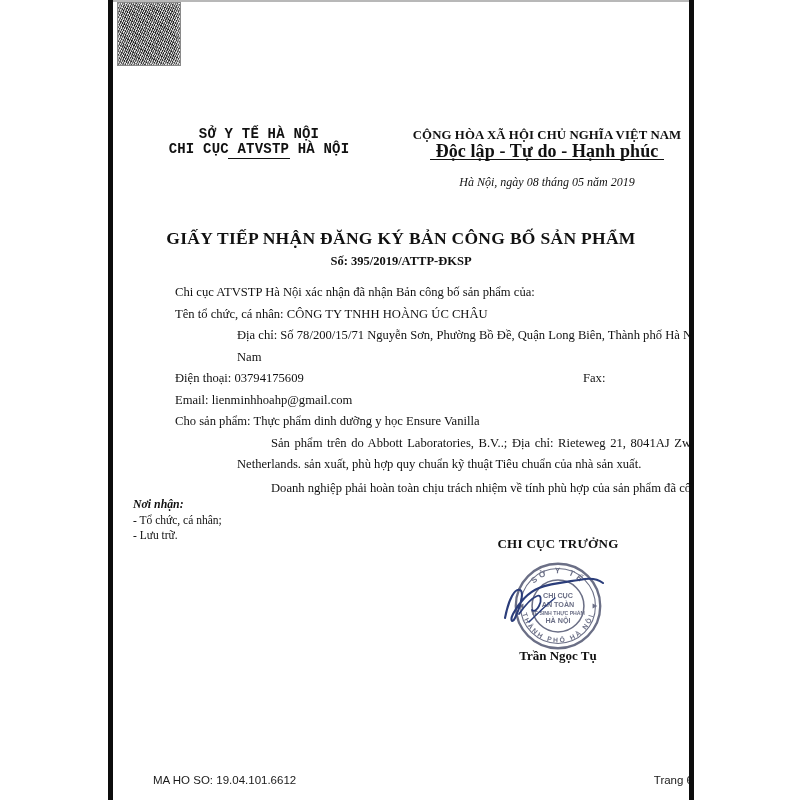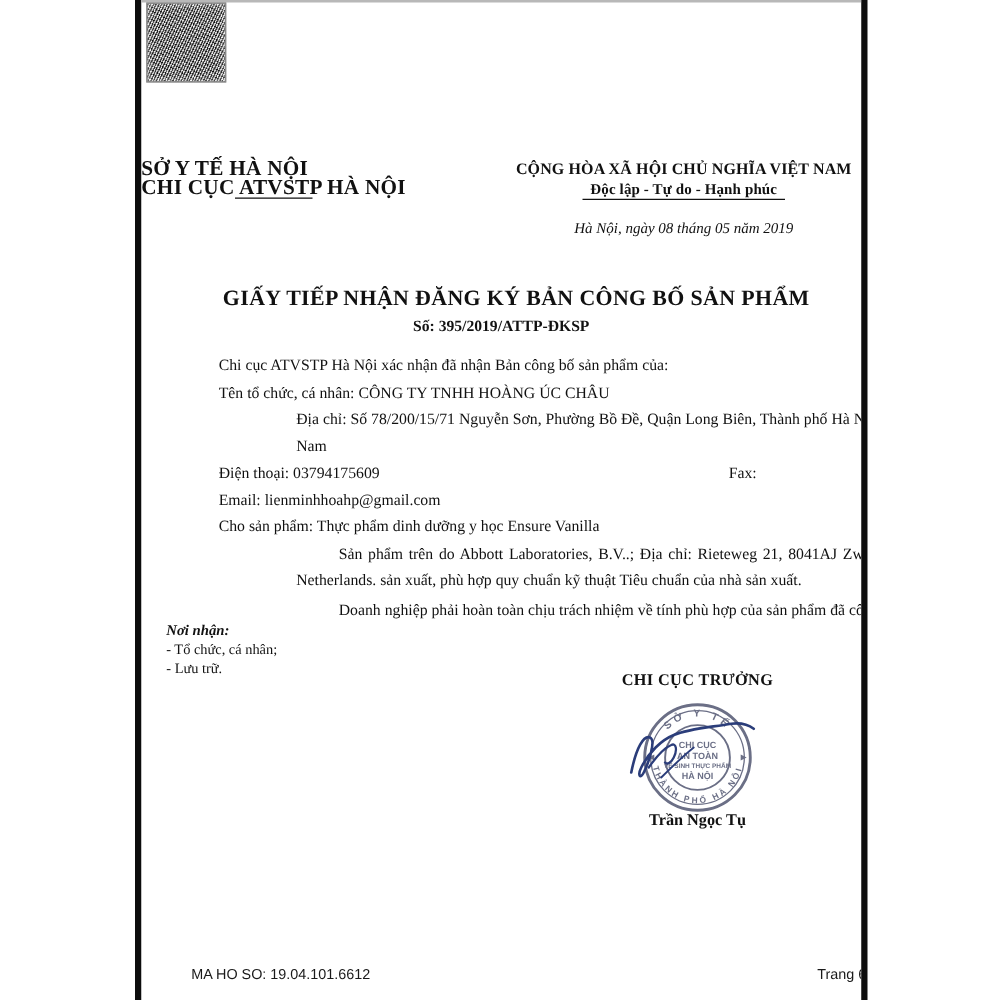--- a/index.html
+++ b/index.html
@@ -64,24 +64,26 @@
   
   .header-row {
     position: absolute;
     top: 127px;
     left: 0;
     width: 576px;
     display: flex;
   }
   .header-left {
     width: 292px;
-    font-weight: bold;
-    font-size: 17px;
+    text-align: center;
+    font-weight: bold;
+    font-size: 14px;
     line-height: 15px;
     letter-spacing: .2px;
+    font-family: Liberation Mono, monospace;
   }
   .header-left .ul-wrap {
     display: inline-block;
     position: relative;
   }
   .header-left .ul-wrap::after {
     content: "";
     position: absolute;
     left: 50%;
     transform: translateX(-50%);
@@ -92,21 +94,21 @@
   }
   .header-right {
     width: 284px;
     text-align: center;
     font-weight: bold;
     font-size: 12.8px;
     line-height: 16px;
     letter-spacing: .1px;
   }
   .header-right .sub {
-    font-size: 12px;
+    font-size: 18px;
     display: inline-block;
     position: relative;
     padding: 0 6px;
   }
   .header-right .sub::after {
     content: "";
     position: absolute;
     left: 0; right: 0;
     bottom: -1px;
     height: 1px;
@@ -119,21 +121,21 @@
     width: 284px;
     text-align: center;
     font-style: italic;
     font-size: 12px;
   }
 
   
   .doc-title {
     position: absolute;
     top: 228px;
-    left: 12px;
+    left: 0;
     width: 576px;
     text-align: center;
     font-weight: bold;
     font-size: 17.5px;
     letter-spacing: .3px;
   }
   .doc-number {
     position: absolute;
     top: 254px;
     left: 0;

